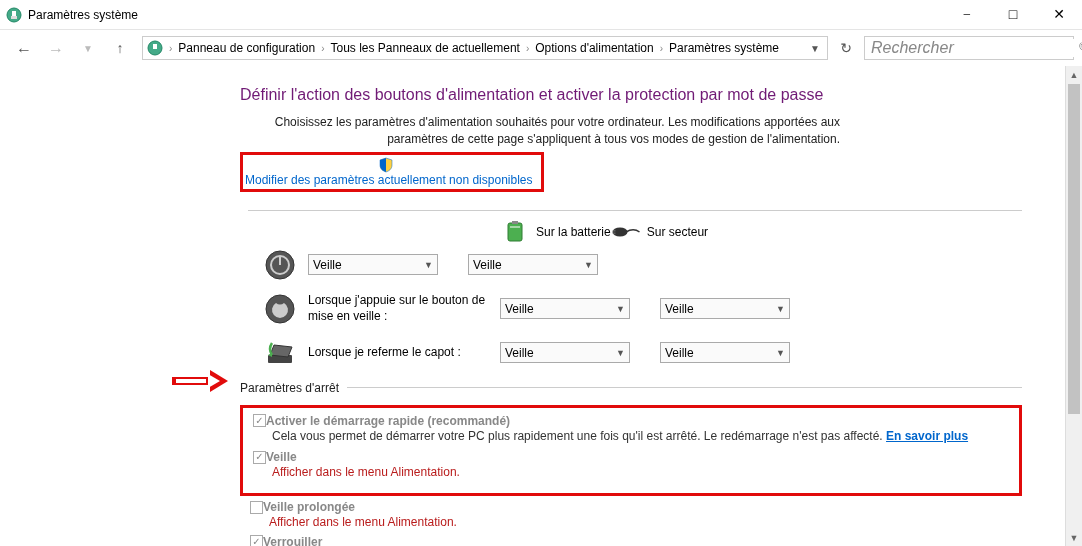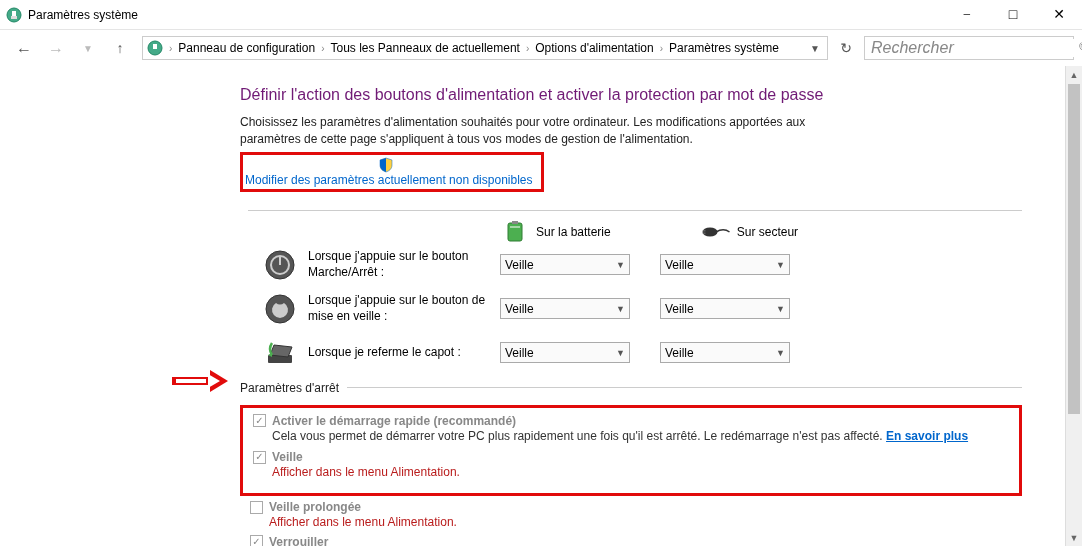--- a/index.html
+++ b/index.html
@@ -25,46 +25,46 @@
   .bc-dd { width: 16px; text-align: center; color: #555; font-size: 10px; }
   .refresh-btn { width: 24px; height: 24px; display: flex; align-items: center; justify-content: center; font-size: 14px; color: #555; }
   .search-wrap { width: 210px; border: 1px solid #ccc; height: 24px; display: flex; align-items: center; padding: 0 6px; margin-left: 6px; color: #888; }
   .search-wrap input { border: none; flex: 1; font-size: 16px; outline: none; color: #14532d; }
   .search-wrap input::placeholder { color: #888; font-style: italic; }
   .search-icon { color: #666; font-size: 12px; }
 
   
   .content { padding: 20px 60px 0 240px; position: relative; }
   .page-title { color: #701a75; font-size: 16px; margin-bottom: 10px; }
-  .page-subtitle { color: #222; font-size: 12px; line-height: 1.4; max-width: 600px; margin-bottom: 4px; }
+  .page-subtitle { color: #222; font-size: 12px; line-height: 1.4; max-width: 600px; margin-bottom: 4px; text-align: right; }
 
   .redbox-link { border: 3px solid #e10b0b; padding: 2px 8px 2px 2px; display: inline-flex; align-items: center; margin-top: 0; margin-bottom: 12px; flex-direction: column; }
   .shield-icon { width: 16px; height: 16px; margin-right: 6px; }
   .link-blue { color: #0066cc; font-size: 12px; }
 
   .group-header { font-size: 12px; color: #222; display: flex; align-items: center; margin: 6px 0 10px 0; }
   .group-header .line { flex: 1; height: 1px; background: #ccc; margin-left: 8px; }
 
-  .power-columns { display: flex; margin-left: 260px; gap: 90px; margin-bottom: 6px; }
+  .power-columns { display: flex; margin-left: 260px; margin-bottom: 6px; }
   .power-col { display: flex; align-items: center; gap: 6px; font-size: 12px; }
   .battery-svg, .plug-svg { width: 30px; height: 22px; }
 
   .power-row { display: flex; align-items: center; margin-bottom: 12px; padding-left: 24px; }
   .power-row .row-icon { width: 32px; height: 32px; margin-right: 12px; flex-shrink: 0; }
   .power-row .row-label { width: 192px; font-size: 12px; line-height: 1.3; }
   .power-selects { display: flex; gap: 30px; }
   .sel { width: 130px; height: 21px; border: 1px solid #aaa; background: #fafafa; font-size: 12px; padding: 0 4px; display: flex; align-items: center; justify-content: space-between; }
   .sel .dd { font-size: 9px; color: #555; }
 
   .red-arrow { position: absolute; left: 172px; top: 370px; }
 
   .shutdown-section { margin-top: 4px; }
   .redbox-shutdown { border: 3px solid #e10b0b; padding: 6px 10px 6px 10px; margin-top: 4px; }
   .chk-item { margin-bottom: 6px; }
-  .chk-row { display: flex; align-items: center; gap: 6px; }
+  .chk-row { display: flex; align-items: center; }
   .chk-row.disabled { color: #888; }
   .chk-box { width: 13px; height: 13px; border: 1px solid #aaa; display: inline-flex; align-items: center; justify-content: center; font-size: 10px; }
   .chk-box.checked::after { content: "✓"; color: #888; font-size: 10px; line-height: 1; }
   .chk-label { font-size: 12px; font-weight: 600; }
   .chk-desc { font-size: 12px; color: #333; margin-left: 19px; line-height: 1.4; }
   .chk-desc.disabled { color: #b91c1c; }
 
   .extra-items { margin-top: 4px; padding-left: 10px; }
   .extra-items .chk-item { margin-bottom: 4px; }
 
@@ -158,21 +158,20 @@
     </div>
   </div>
 
   
   <div class="power-row">
     <svg class="row-icon" viewBox="0 0 32 32">
       <circle cx="16" cy="16" r="14" fill="#555" stroke="#333" stroke-width="1"></circle>
       <circle cx="16" cy="16" r="9" fill="none" stroke="#ccc" stroke-width="2"></circle>
       <line x1="16" y1="7" x2="16" y2="16" stroke="#ccc" stroke-width="2"></line>
     </svg>
-    <div class="row-label">Lorsque j'appuie sur le bouton Marche/Arrêt :</div>
     <div class="power-selects">
       <div class="sel">
           <span>Veille</span>
           <span class="dd">▼</span>
         </div>
       <div class="sel">
           <span>Veille</span>
           <span class="dd">▼</span>
         </div>
     </div>

